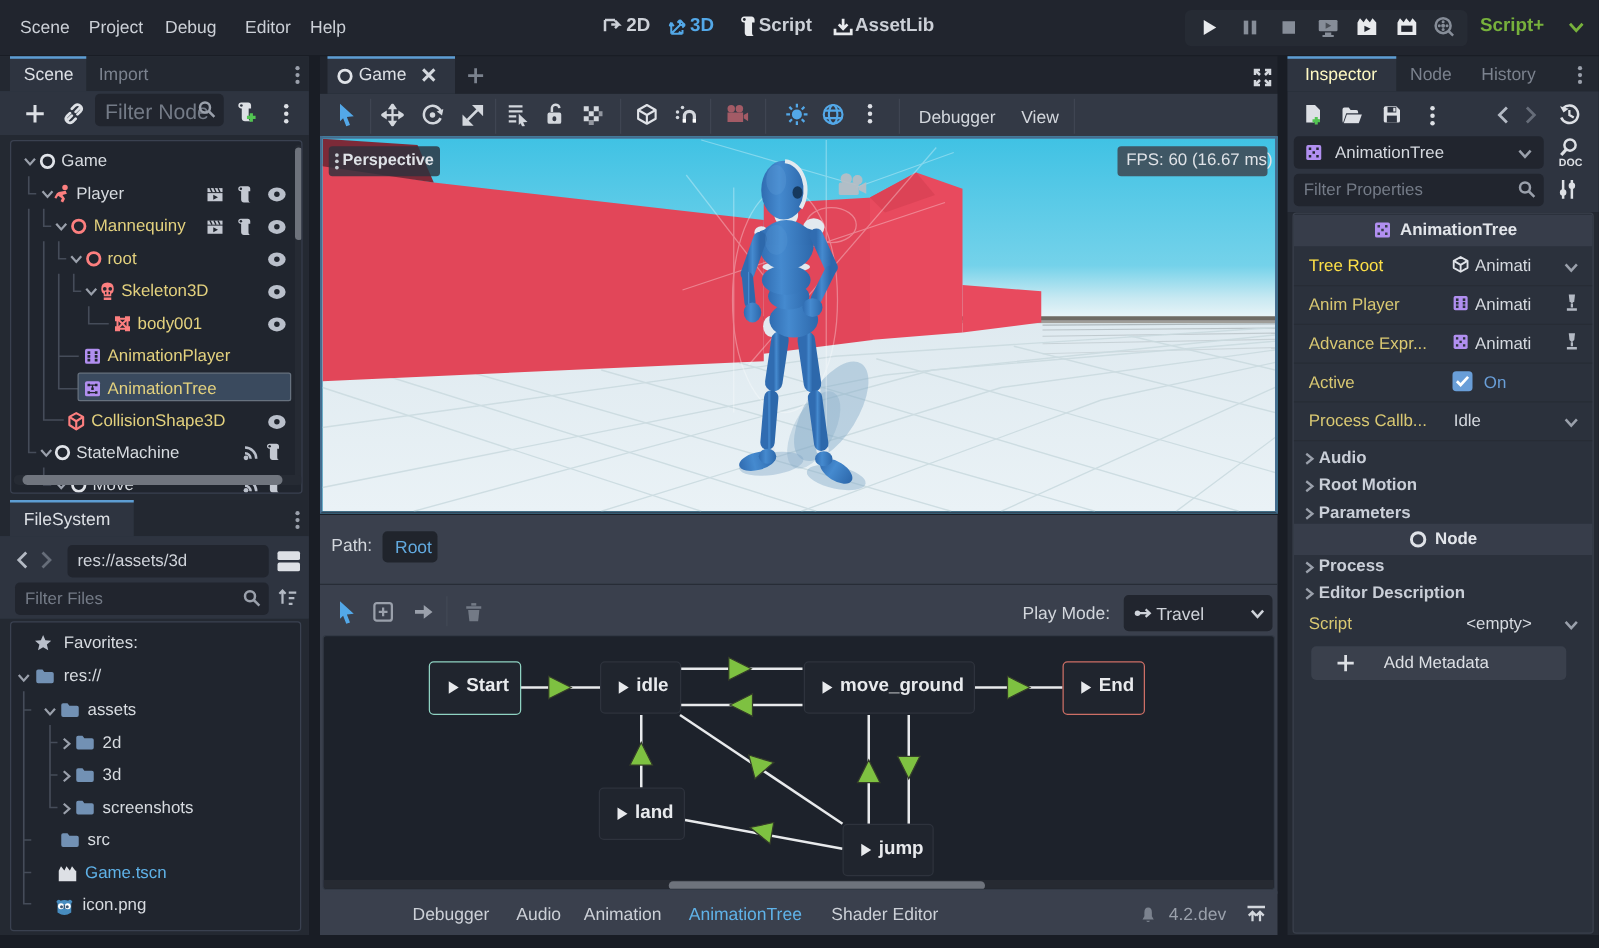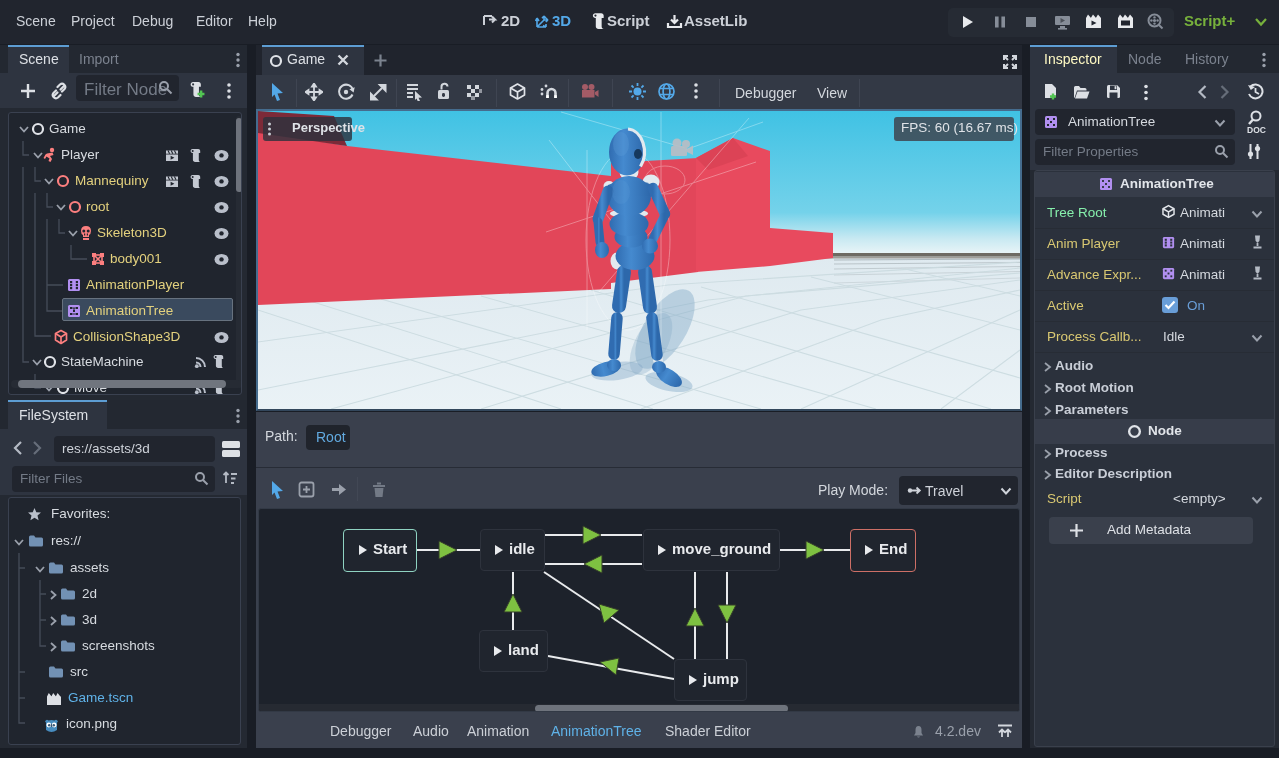--- a/index.html
+++ b/index.html
@@ -685,21 +685,21 @@
         <ellipse cx="620" cy="192" rx="9" ry="12" fill="#5f9edc" opacity="0.22"></ellipse>
       </g>
     </svg>
 
     <div class="abs" style="left:5px;top:6px;width:89px;height:24px;background:rgba(45,50,61,0.82);border-radius:3px;"></div>
     <svg class="abs" style="left:9px;top:11px;" width="5" height="15" viewBox="0 0 5 15">
           <circle cx="2.5" cy="2" r="1.5" fill="#c8cdd4"></circle>
           <circle cx="2.5" cy="7" r="1.5" fill="#c8cdd4"></circle>
           <circle cx="2.5" cy="12" r="1.5" fill="#c8cdd4"></circle>
         </svg>
-    <span class="abs" style="left:16px;top:9px;font-size:13px;color:#dfe2e7;font-weight:bold;margin-left:18px;">Perspective</span>
+    <span class="abs" style="left:16px;top:9px;font-size:13px;color:#dfe2e7;font-weight:bold;">Perspective</span>
     <div class="abs" style="left:636px;top:6px;width:120px;height:24px;background:rgba(62,68,79,0.85);border-radius:3px;"></div>
     <span class="abs" style="left:643px;top:9px;font-size:13.5px;color:#dfe2e7;">FPS: 60 (16.67 ms)</span>
   </div>
 
   <div class="abs" style="left:0;top:367px;width:766px;height:303px;background:#3a404d;"></div>
   <span class="abs" style="left:9px;top:383px;font-size:14px;color:#d3d7dd;">Path:</span>
   <div class="abs" style="left:50px;top:380px;width:44px;height:25px;background:#20242c;border-radius:4px;"></div>
   <span class="abs" style="left:60px;top:384px;font-size:14px;color:#62aae0;">Root</span>
   <div class="abs" style="left:0;top:422px;width:766px;height:1px;background:#272c36;"></div>
 
@@ -901,21 +901,21 @@
           <g fill="#373d4a">
             <rect x="3" y="4" width="2" height="2"></rect>
             <rect x="3" y="10" width="2" height="2"></rect>
             <rect x="6" y="7" width="2" height="2"></rect>
             <rect x="9" y="4" width="2" height="2"></rect>
             <rect x="9" y="10" width="2" height="2"></rect>
           </g>
         </svg>
     <span class="abs" style="left:85px;top:5px;font-weight:bold;color:#e2e5ea;">AnimationTree</span>
 
-    <span class="abs" style="left:12px;top:34px;color:#86efac;">Tree Root</span>
+    <span class="abs" style="left:12px;top:34px;color:#fde047;">Tree Root</span>
     <svg class="abs" style="left:126px;top:33px;" width="15" height="15" viewBox="0 0 19 19">
           <g stroke="#e0e3e8" stroke-width="1.9" fill="none" stroke-linejoin="round">
             <path d="M9.5 2 L16.5 6 L16.5 13 L9.5 17 L2.5 13 L2.5 6 Z"></path>
             <path d="M2.5 6 L9.5 10 L16.5 6 M9.5 10 L9.5 17"></path>
           </g>
         </svg>
     <span class="abs" style="left:145px;top:34px;color:#d5d9df;">Animati</span>
     <svg class="abs" style="left:216px;top:39px;" width="12" height="9" viewBox="0 0 12 9">
           <path d="M1.5 1.5 L6 6.5 L10.5 1.5" stroke="#9aa0ab" stroke-width="2" fill="none"></path>
         </svg>

